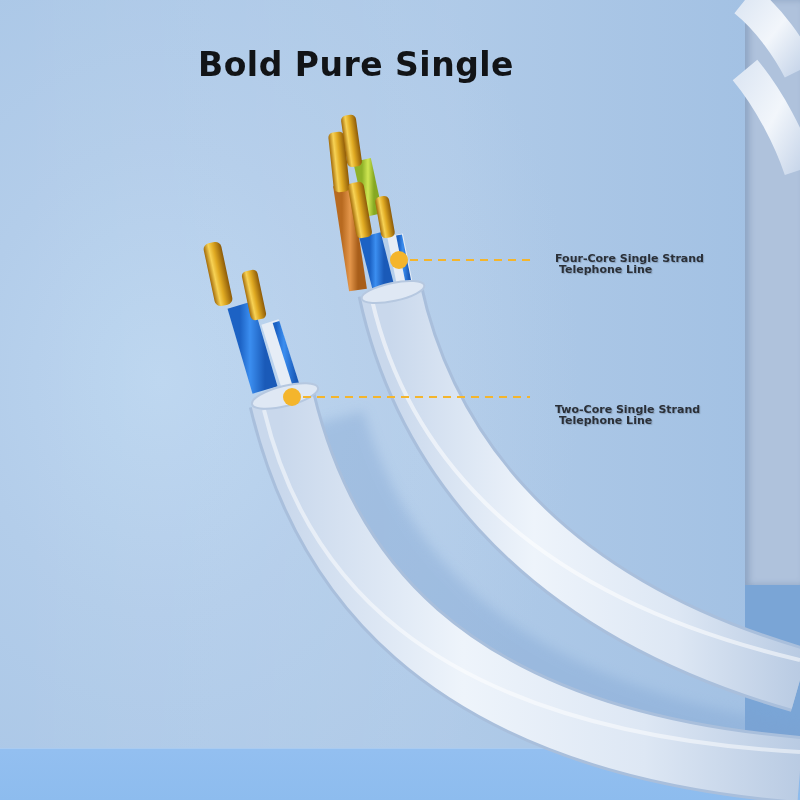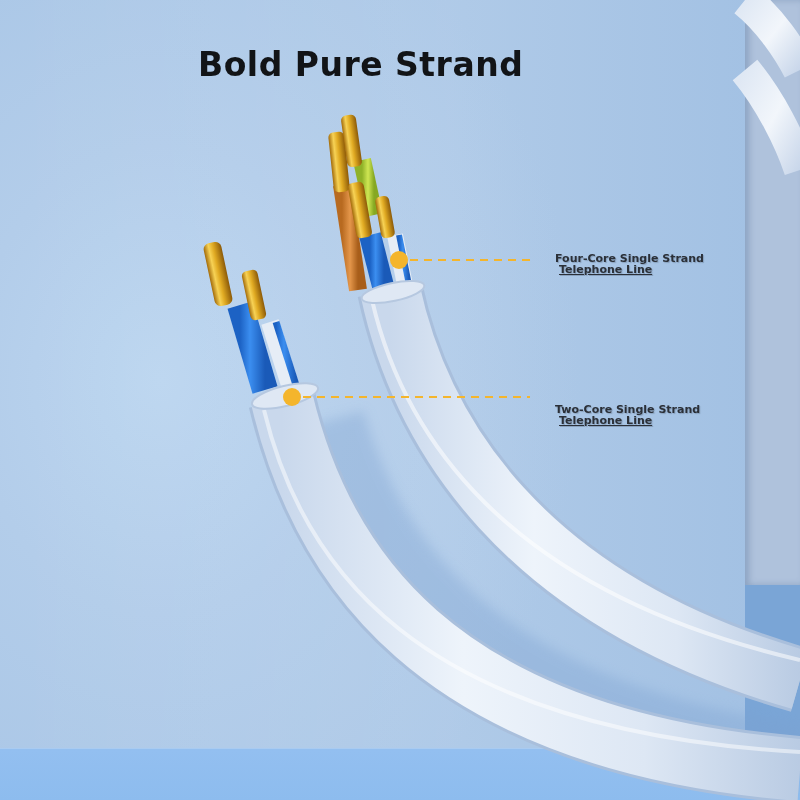--- a/index.html
+++ b/index.html
@@ -41,21 +41,21 @@
   }
   .headline .line2 { display: block; padding-left: 12px; }
 
   .callout-label {
     position: absolute; margin: 0;
     font-family: "DejaVu Sans", sans-serif; font-weight: 700;
     font-size: 11px; line-height: 11px; color: #2b3038;
     text-shadow: 1px 1px 1px rgba(40,50,70,0.25);
   }
   .callout-label span { display: block; }
-  .callout-label .l2 { padding-left: 4px; text-decoration: underline; }
+  .callout-label .l2 { padding-left: 4px; }
   .four-core-label { left: 555px; top: 253px; }
   .two-core-label { left: 555px; top: 404px; }
 </style>
 </head>
 <body>
 
 <div class="scene">
   <div class="bg-wall"></div>
   <div class="bg-wall-shade"></div>
   <div class="bg-side-panel"></div>
@@ -151,21 +151,21 @@
       <line x1="410" y1="260" x2="530" y2="260" stroke="#f4b52c" stroke-width="2" stroke-dasharray="8 6"></line>
       <circle cx="399" cy="260" r="9" fill="#f4b52c"></circle>
     </g>
     <g>
       <line x1="303" y1="397" x2="530" y2="397" stroke="#f4b52c" stroke-width="2" stroke-dasharray="8 6"></line>
       <circle cx="292" cy="397" r="9" fill="#f4b52c"></circle>
     </g>
   </svg>
 
   <h1 class="headline">
-    <span>Bold Pure Strand</span>
+    <span>Bold Pure Single</span>
   </h1>
 
   <p class="callout-label four-core-label">
     <span>Four-Core Single Strand</span>
     <span class="l2">Telephone Line</span>
   </p>
 
   <p class="callout-label two-core-label">
     <span>Two-Core Single Strand</span>
     <span class="l2">Telephone Line</span>

